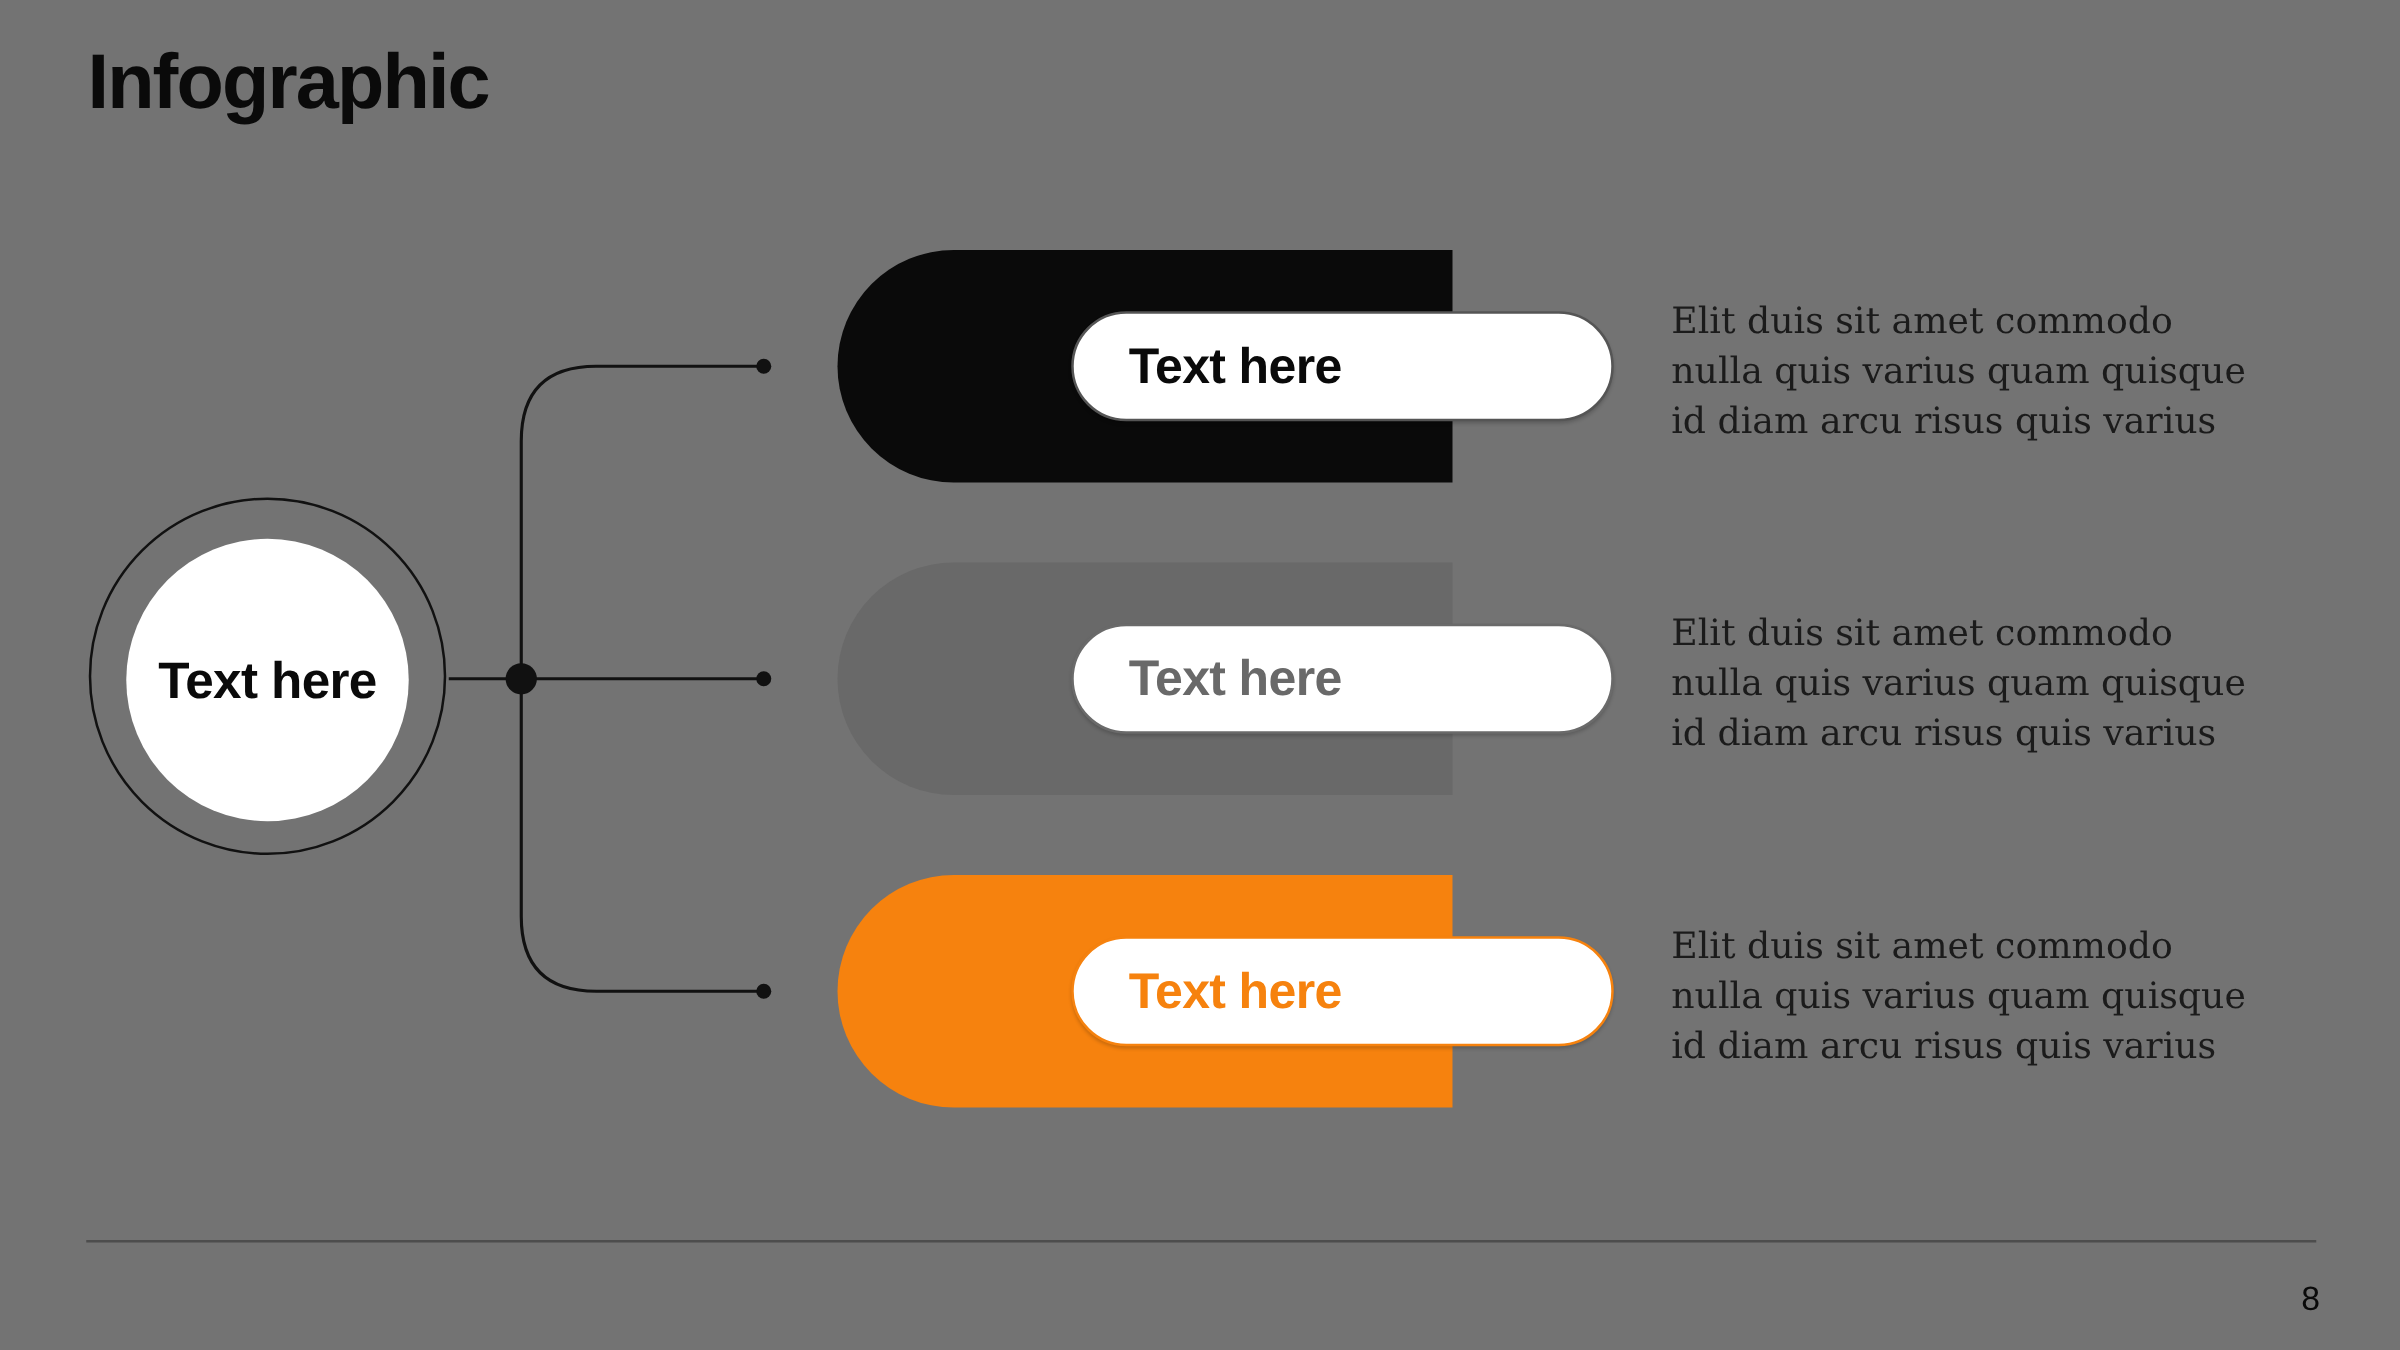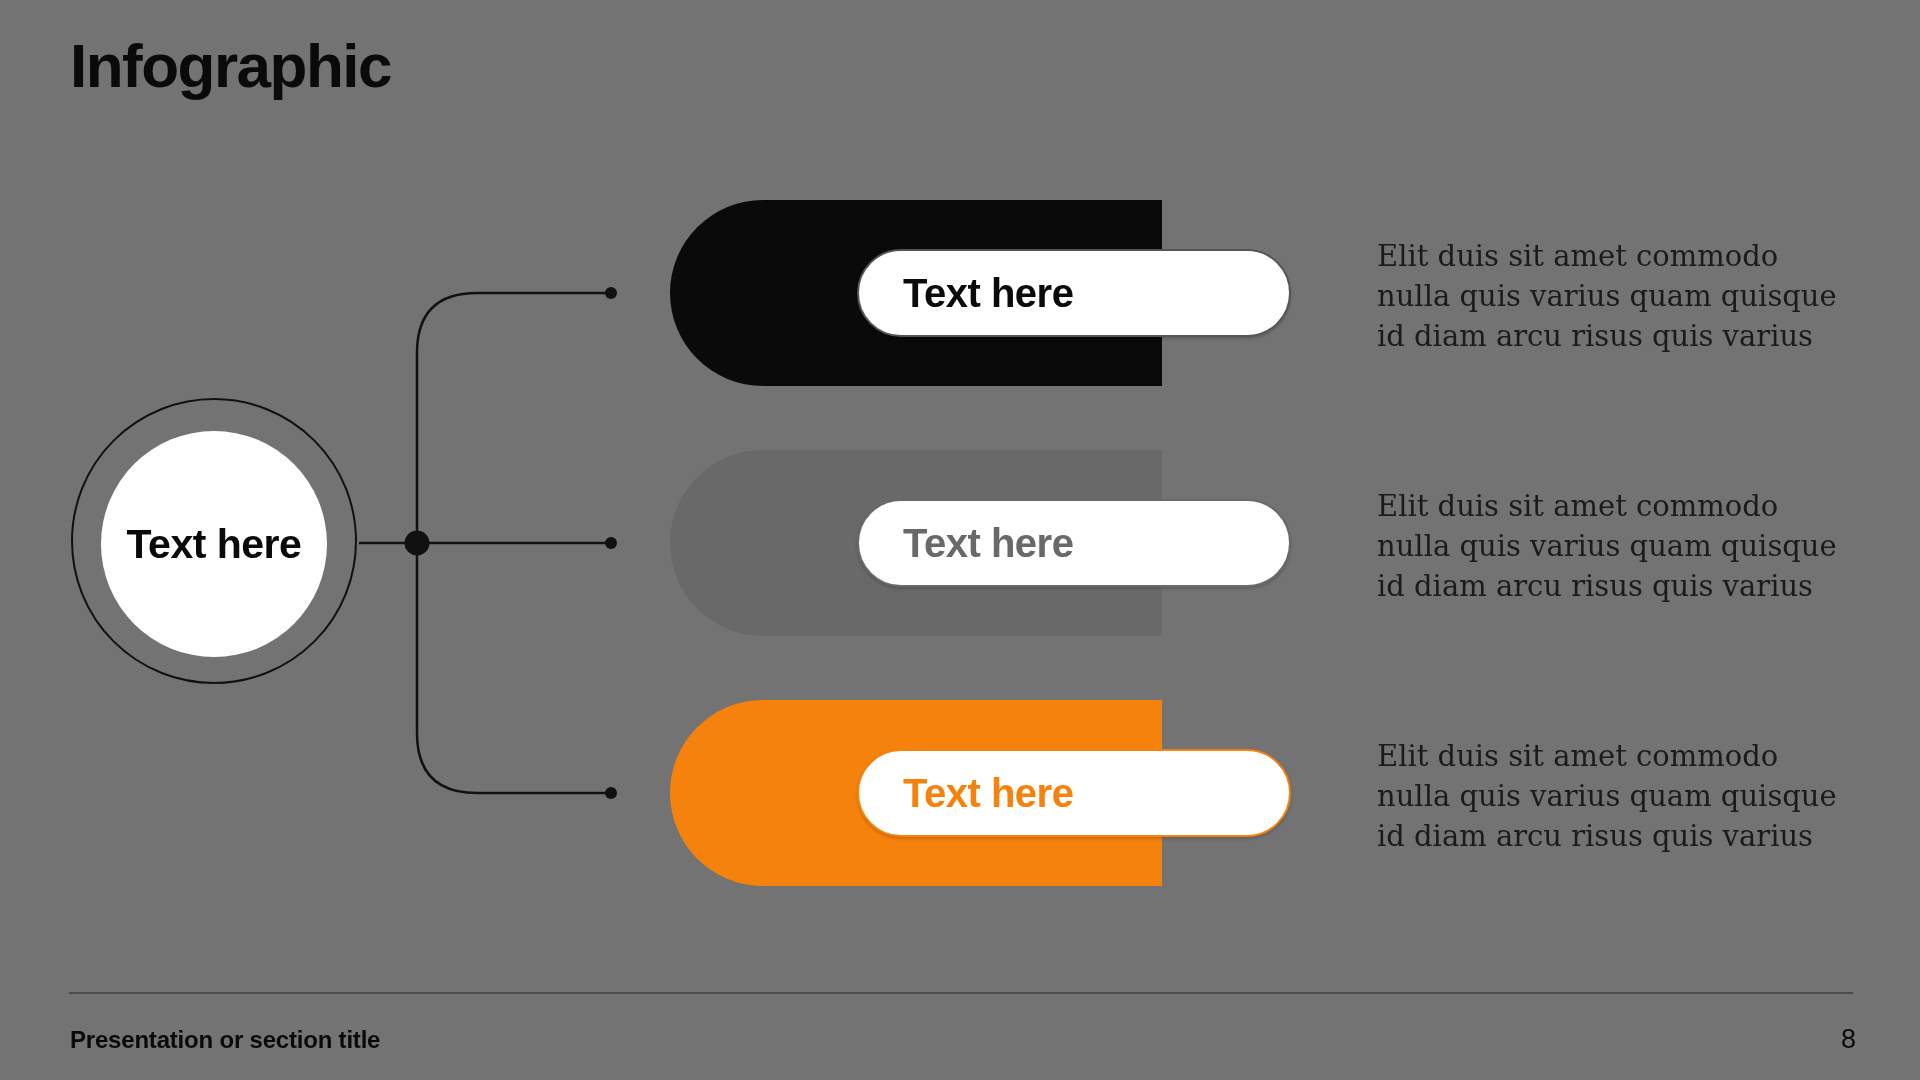--- a/index.html
+++ b/index.html
@@ -53,21 +53,20 @@
   .capsule-label{
     padding-left:44px;
     font-size:40px;font-weight:bold;letter-spacing:-0.5px;
     color:#0a0a0a;white-space:nowrap;
   }
   .item-desc{
     position:absolute;left:1337px;width:540px;
     font-family:"DejaVu Serif",serif;
     font-size:29px;line-height:40px;color:#1b1b1b;
     white-space:pre-line;
-    margin-left:40px;
   }
   .r1 .big-pill{top:200px;} .r1 .capsule{top:249px;} .r1 .item-desc{top:236px;}
   .r2 .big-pill{top:450px;} .r2 .capsule{top:499px;} .r2 .item-desc{top:486px;}
   .r3 .big-pill{top:700px;} .r3 .capsule{top:749px;} .r3 .item-desc{top:736px;}
   
   .footer-divider{
     position:absolute;left:69px;top:992px;
     width:1784px;height:2px;background:#4d4d4d;
   }
   .footer-title{
@@ -126,16 +125,15 @@
     <div class="big-pill" style="background: rgb(246, 130, 14);"></div>
     <div class="capsule" style="border-color: rgb(246, 130, 14);">
       <span class="capsule-label" style="color: rgb(246, 130, 14);">Text here</span>
     </div>
     <div class="item-desc" style="color: rgb(27, 27, 27);">Elit duis sit amet commodo
 nulla quis varius quam quisque
 id diam arcu risus quis varius</div>
   </div>
 
   <div class="footer-divider"></div>
-  <div class="footer-title">Presentation or section title</div>
   <div class="footer-page">8</div>
 
 </div>
 
 </body></html>

